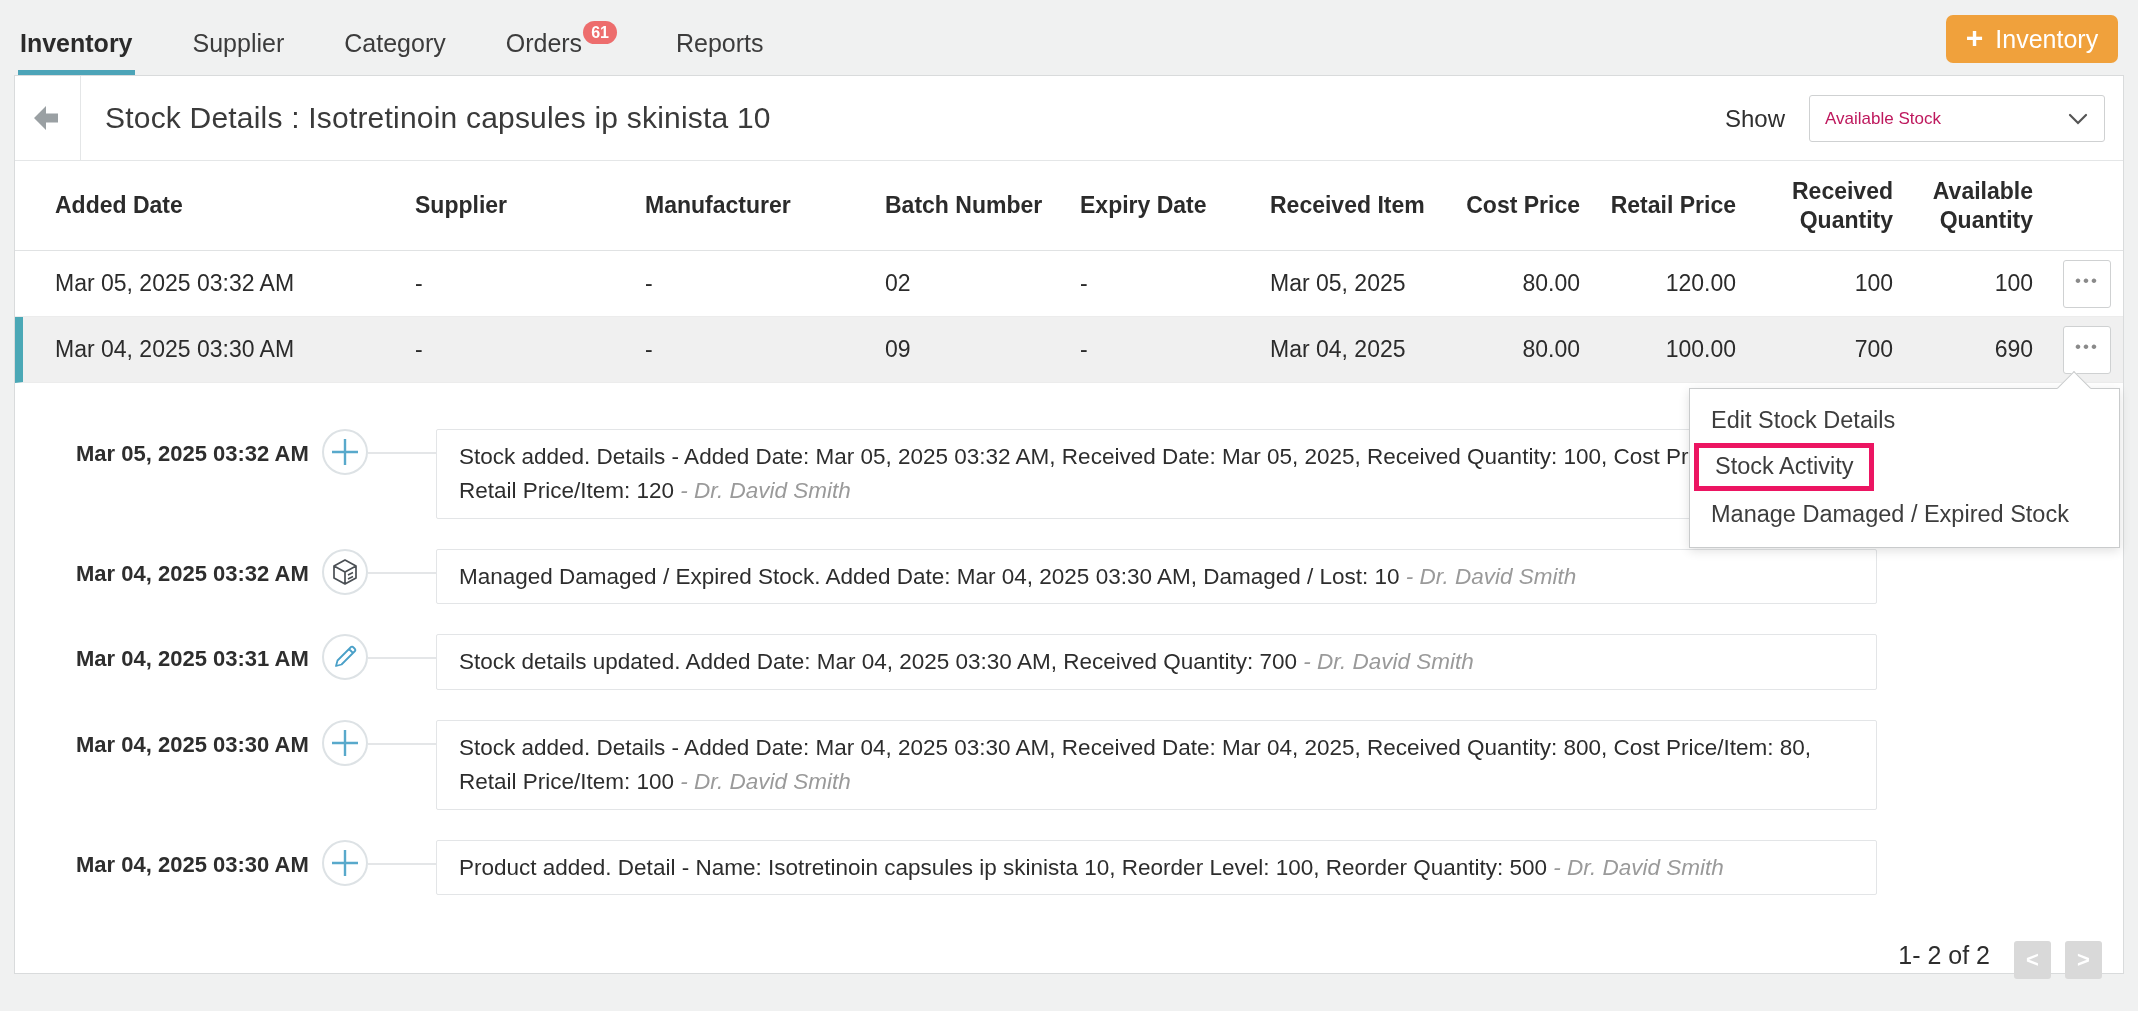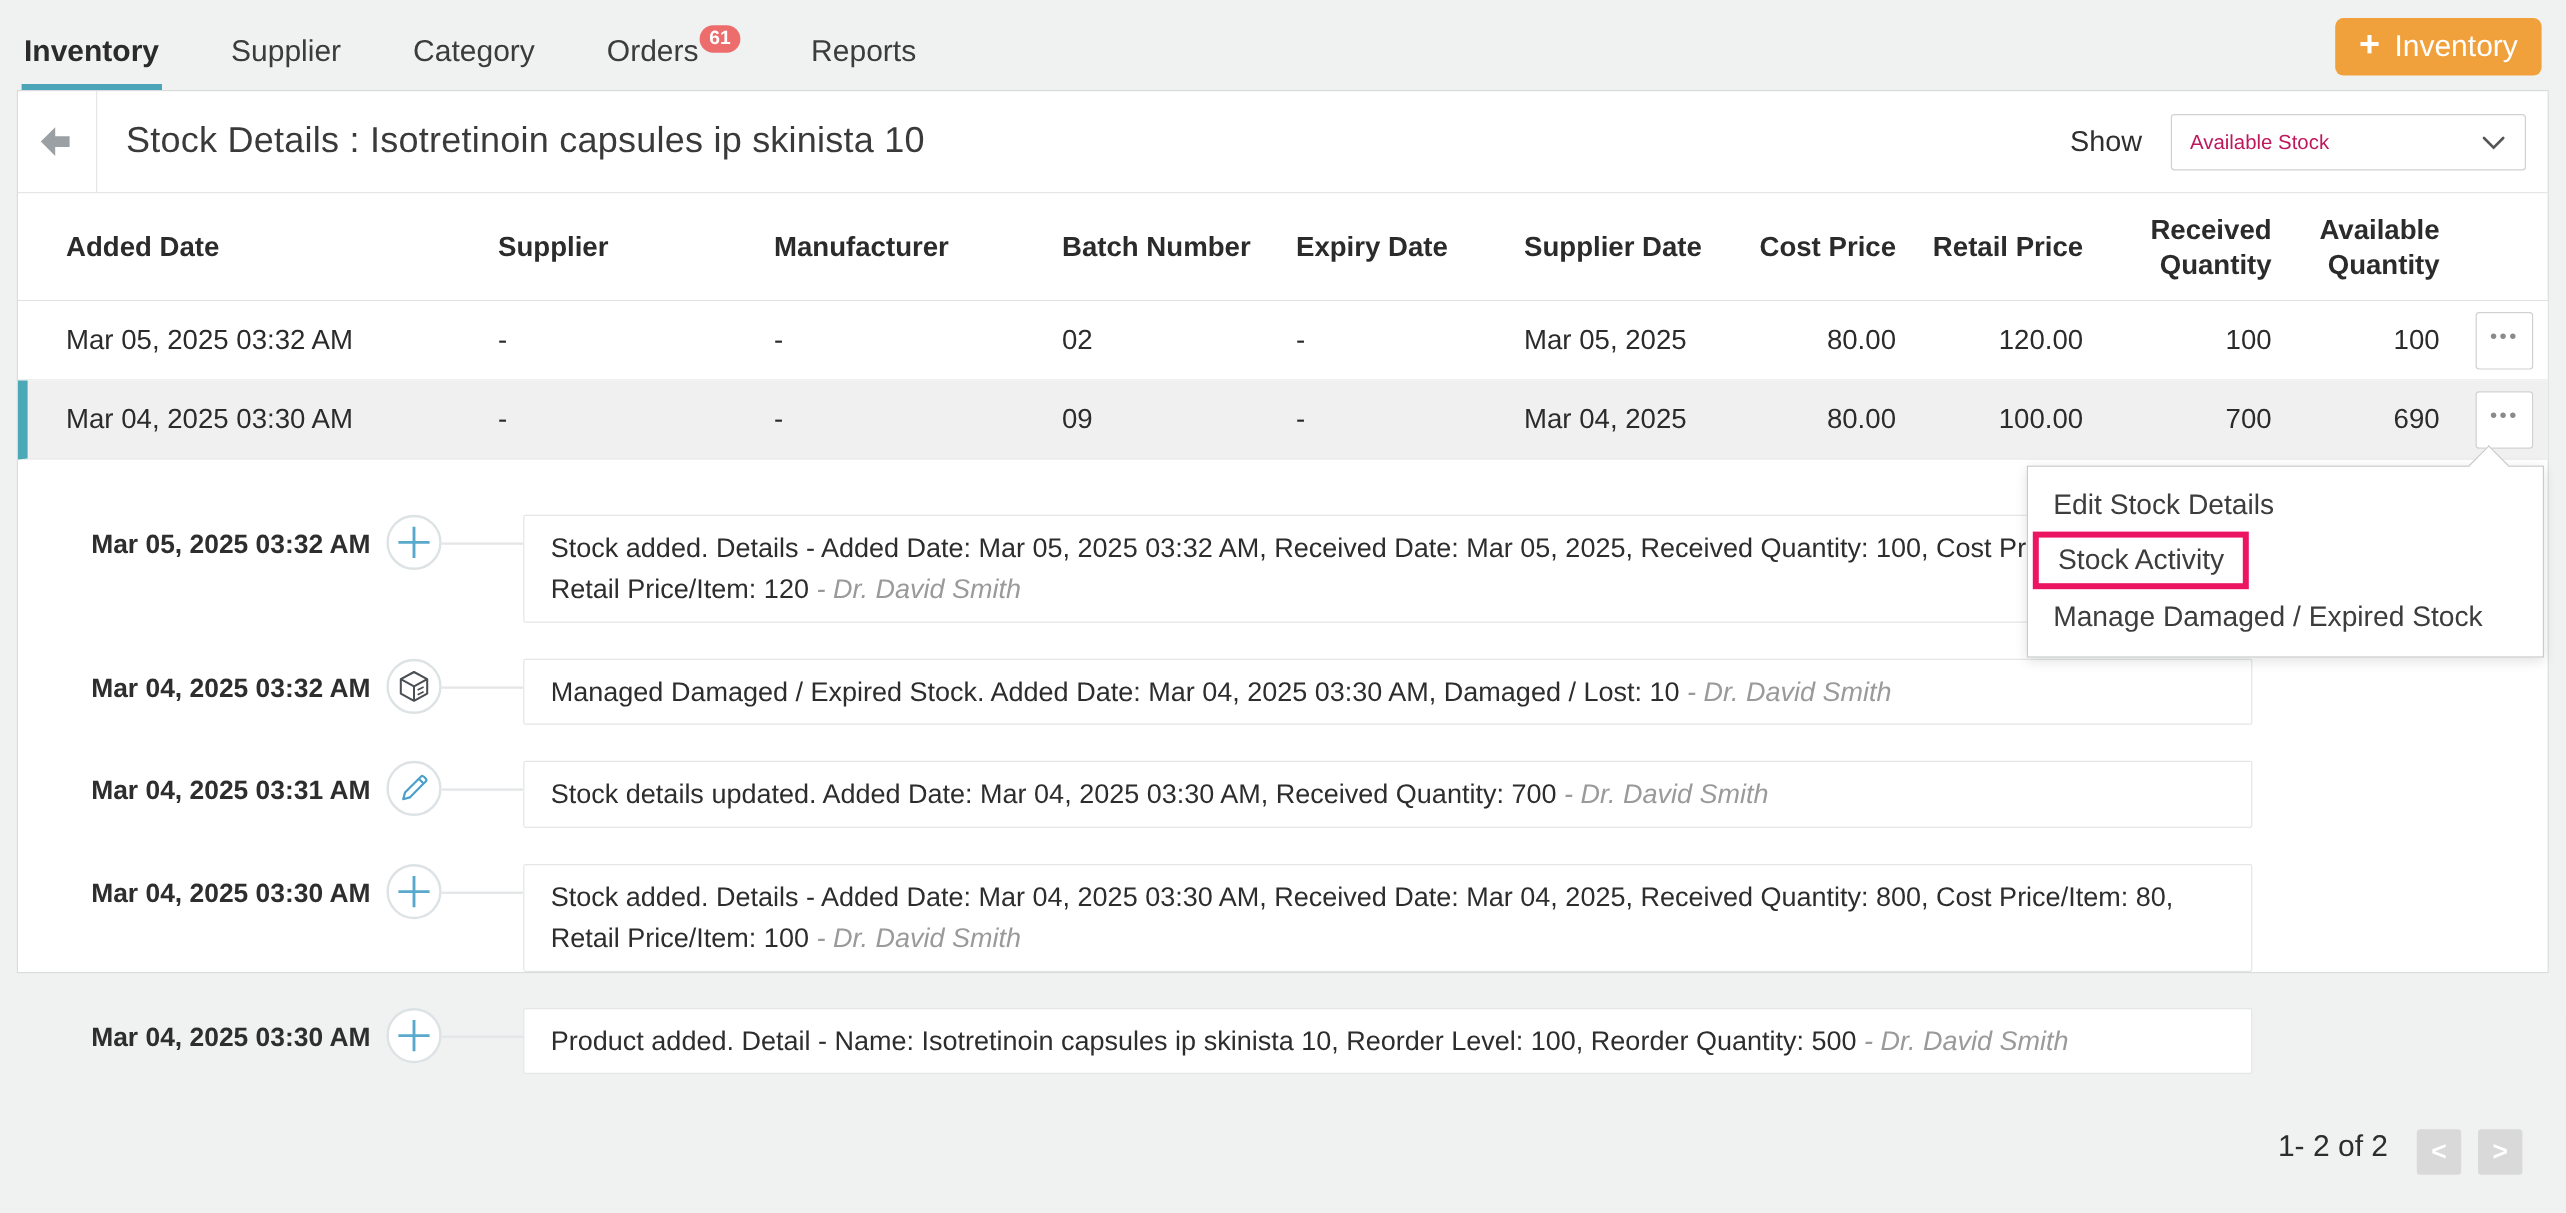--- a/index.html
+++ b/index.html
@@ -13,21 +13,21 @@
   .tab { font-size:25px; color:#3c3c3c; padding:20px 2px 17px; cursor:pointer; position:relative; white-space:nowrap; }
   .tab.active { font-weight:bold; color:#2b2b2b; border-bottom:5px solid #4CA4B8; padding-bottom:12px; }
   .badge { position:relative; top:-14px; left:1px; background:#ED6D6D; color:#fff; font-size:16px; font-weight:bold;
            border-radius:12px; padding:3px 8px; }
   .add-btn { position:absolute; right:20px; top:15px; height:48px; min-width:172px; background:#F0A13C; border:none;
              border-radius:7px; color:#fff; font-size:25px; font-family:inherit; display:flex; align-items:center;
              justify-content:center; gap:12px; cursor:pointer; }
   .add-btn .plus { font-size:30px; font-weight:bold; line-height:1; margin-top:-3px; }
 
   
-  .panel { position:absolute; left:14px; top:75px; width:2110px; height:736px; background:#fff;
+  .panel { position:absolute; left:14px; top:75px; width:2110px; height:899px; background:#fff;
            border:1px solid #d9dbdc; }
 
   .panel-header { position:absolute; top:0; left:0; right:0; height:85px; border-bottom:1px solid #e4e6e7;
                   display:flex; align-items:center; }
   .back { width:66px; height:85px; border:none; background:transparent; display:flex; align-items:center;
           justify-content:center; cursor:pointer; border-right:1px solid #e4e6e7; }
   .page-title { font-size:30px; font-weight:400; color:#3a3a3a; margin-left:24px; letter-spacing:.2px; }
   .show-wrap { position:absolute; right:18px; top:0; height:85px; display:flex; align-items:center; gap:24px; }
   .show-label { font-size:24px; color:#2f2f2f; }
   .select { width:296px; height:47px; border:1px solid #cfd1d2; border-radius:3px; background:#fff; display:flex;
@@ -115,21 +115,21 @@
         </div>
       </div>
     </div>
 
     <div class="thead tgrid">
       <div class="th">Added Date</div>
       <div class="th">Supplier</div>
       <div class="th">Manufacturer</div>
       <div class="th">Batch Number</div>
       <div class="th">Expiry Date</div>
-      <div class="th">Supplier Date</div>
+      <div class="th">Received Item</div>
       <div class="th num">Cost Price</div>
       <div class="th num">Retail Price</div>
       <div class="th num">Received Quantity</div>
       <div class="th num">Available Quantity</div>
       <div class="th"></div>
     </div>
 
     <div class="trow r0 tgrid">
       <div class="td">Mar 05, 2025 03:32 AM</div>
       <div class="td">-</div>

